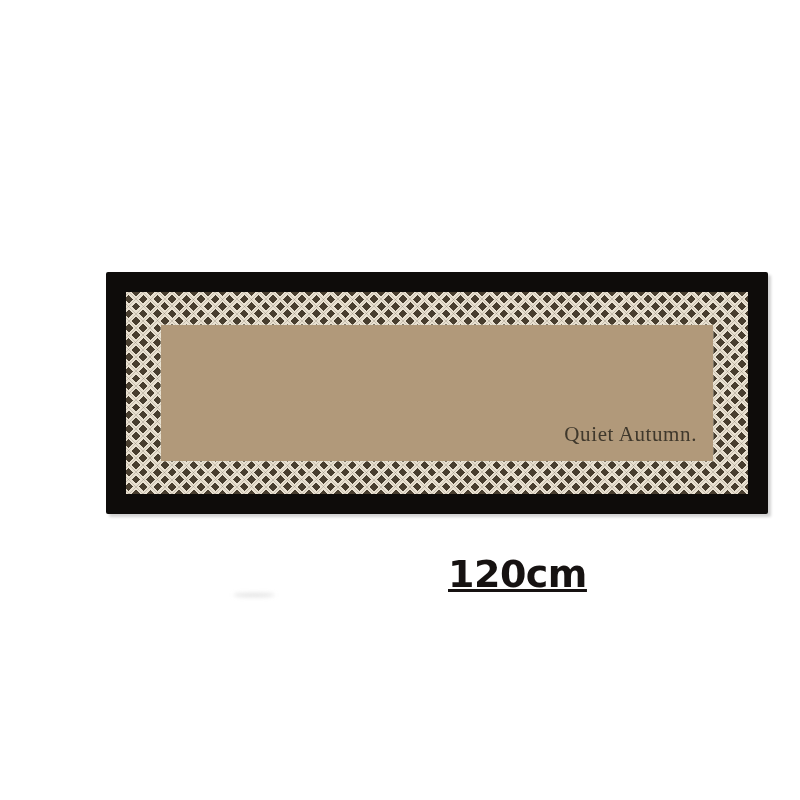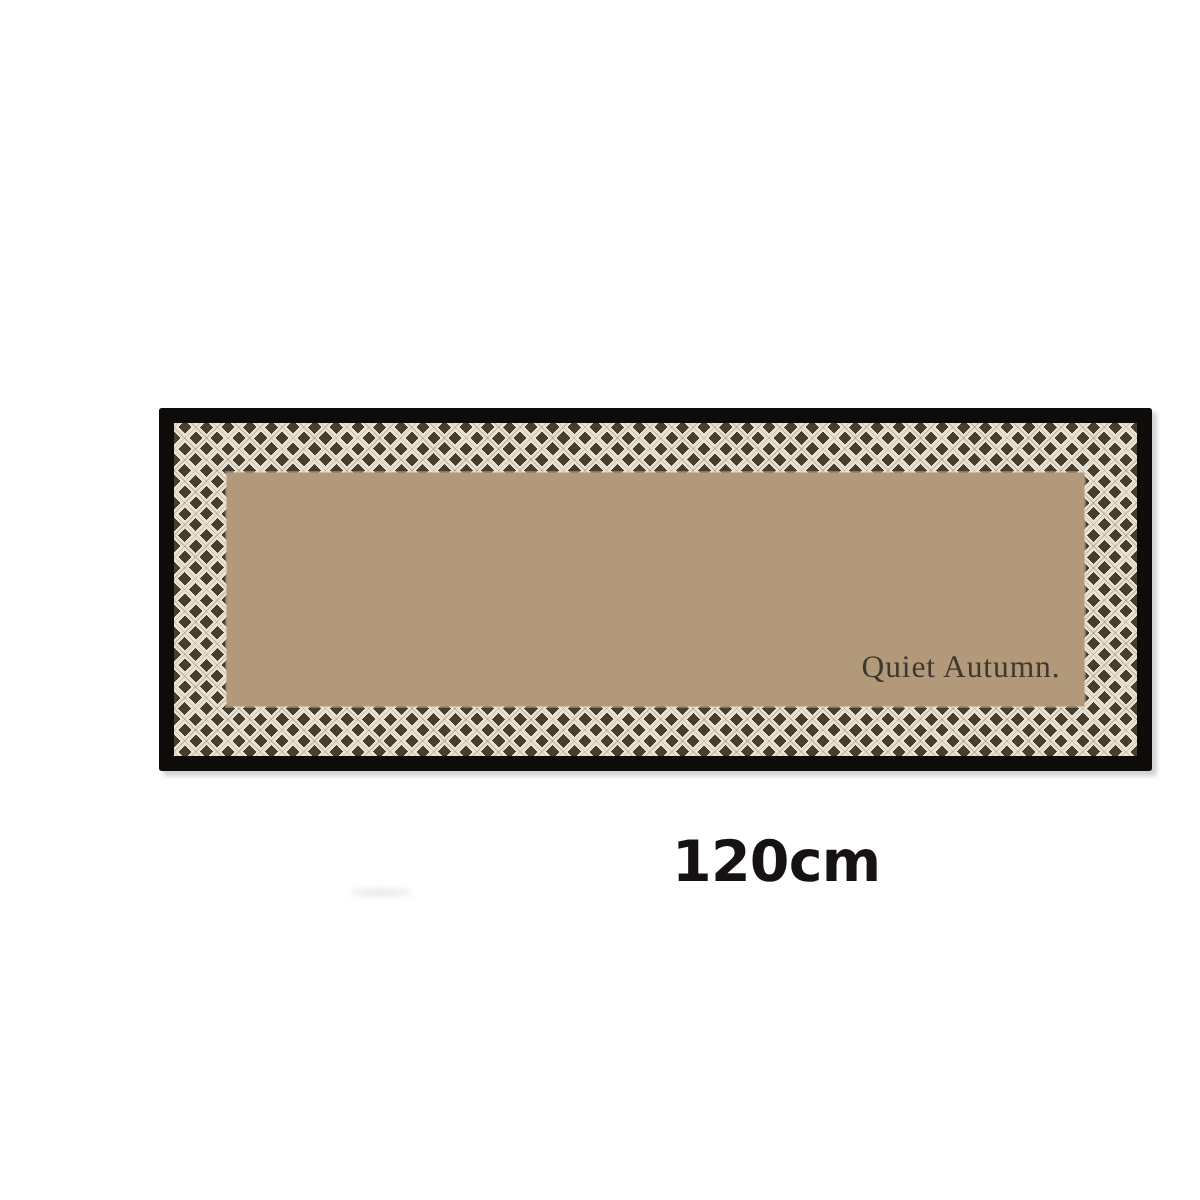--- a/index.html
+++ b/index.html
@@ -20,21 +20,21 @@
   }
 
   
   .rug {
     position: absolute;
     left: 106px;
     top: 272px;
     width: 662px;
     height: 242px;
     box-sizing: border-box;
-    padding: 10px;
+    padding: 20px;
     background: var(--border-black, #0e0c0a);
     border-radius: 2px;
     box-shadow: 3px 3px 3px rgba(0,0,0,0.18);
   }
 
   
   .lattice {
     width: 100%;
     height: 100%;
     box-sizing: border-box;
@@ -91,20 +91,21 @@
   }
 
   .dim-height {
     left: 8px;
     top: 381px;
   }
 
   .dim-width {
     left: 448px;
     top: 554px;
+    text-decoration: underline;
   }
 
   
   .smudge {
     position: absolute;
     left: 233px;
     top: 593px;
     width: 42px;
     height: 4px;
     background: rgba(160,160,160,0.30);

